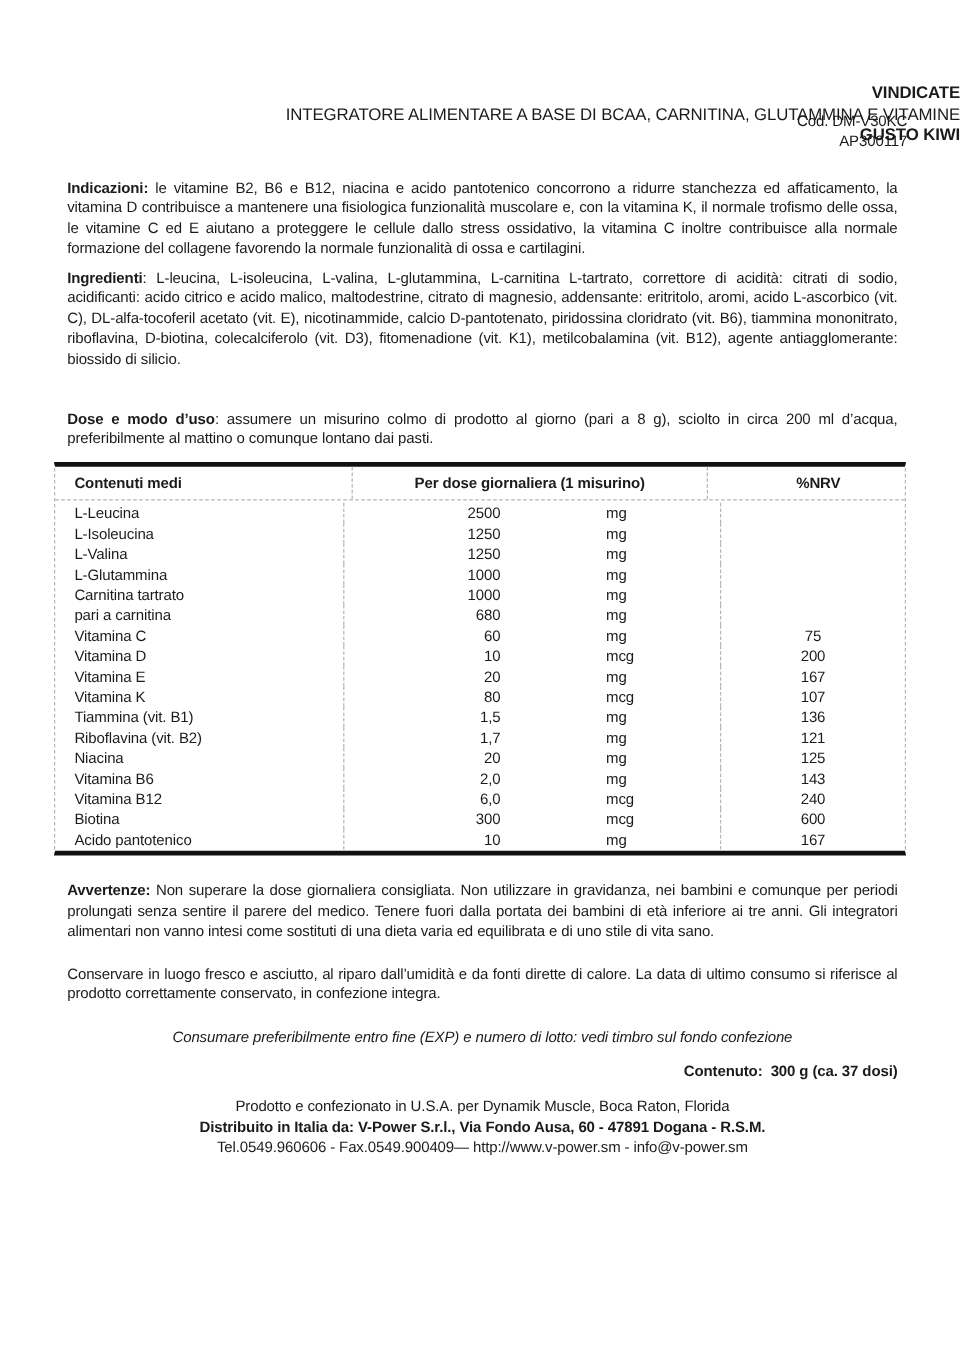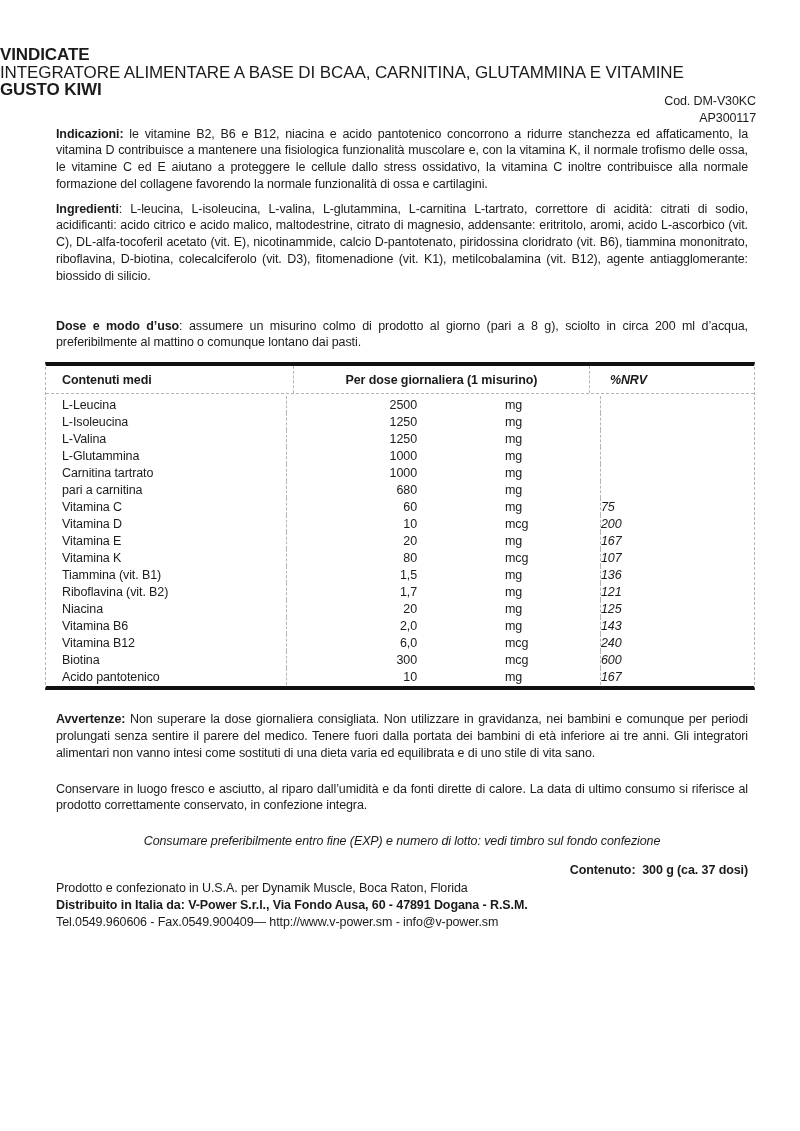--- a/index.html
+++ b/index.html
@@ -4,21 +4,21 @@
 <style>
   * { margin:0; padding:0; box-sizing:border-box; }
   html,body { background:#ffffff; }
   body {
     width:800px; height:1131px;
     font-family:"Liberation Sans","DejaVu Sans",sans-serif;
     font-size:12.5px; color:#1b1b1b; letter-spacing:-0.1px;
   }
   .page { position:relative; width:800px; height:1131px; overflow:hidden; background:#fff; }
 
-  .doc-header { padding-top:46px; text-align:left; line-height:17.5px; font-size:17px; }
+  .doc-header { padding-top:69px; text-align:right; line-height:17.5px; font-size:14px; }
   .bold { font-weight:bold; }
   .code-block { position:absolute; top:93px; right:44px; text-align:right; line-height:17px; }
 
   .text-col { margin-left:56px; margin-right:52px; }
   .para { text-align:justify; line-height:16.8px; }
   .p-indicazioni { margin-top:27px; }
   .p-ingredienti { margin-top:8px; }
   .p-dose { margin-top:33px; }
 
   .nutri-table {
@@ -26,30 +26,30 @@
     border-top:4px solid #111; border-bottom:4px solid #111;
     border-left:1px dashed #b5b5b5; border-right:1px dashed #b5b5b5;
   }
   .thead { display:flex; align-items:center; height:28px; font-weight:bold; border-bottom:1px dashed #b5b5b5;gap:20px; }
   .tbody { padding:2px 0 1px 0; }
   .trow { display:flex; align-items:center; height:17px; }
   .col1 { width:240px; padding-left:16px; }
   .col2 { width:315px; display:flex; align-items:center;
           border-left:1px dashed #b5b5b5; border-right:1px dashed #b5b5b5; height:100%; }
   .thead .col2 { justify-content:center; }
-  .col3 { width:153px; text-align:left;font-style:italic; }
+  .col3 { width:153px; text-align:center; }
   .amt { width:130px; text-align:right; display:inline-block; }
   .unit { margin-left:72px; display:inline-block;padding-left:16px; }
 
   .nrv-note { margin-top:9px; }
   .p-avvertenze { margin-top:21px; }
   .p-conservazione { margin-top:19px; }
   .exp-note { margin-top:20px; text-align:center; font-style:italic; }
   .contenuto-line { margin-top:15px; text-align:right; font-weight:bold; }
-  .doc-footer { margin-top:3px; line-height:17px; }
+  .doc-footer { margin-top:14px; text-align:center; line-height:17px; }
 </style>
 </head>
 <body>
 
 <div class="page">
 
   <div class="doc-header">
     <div class="bold">VINDICATE</div>
     <div>INTEGRATORE ALIMENTARE A BASE DI BCAA, CARNITINA, GLUTAMMINA E VITAMINE</div>
     <div class="bold">GUSTO KIWI</div>

